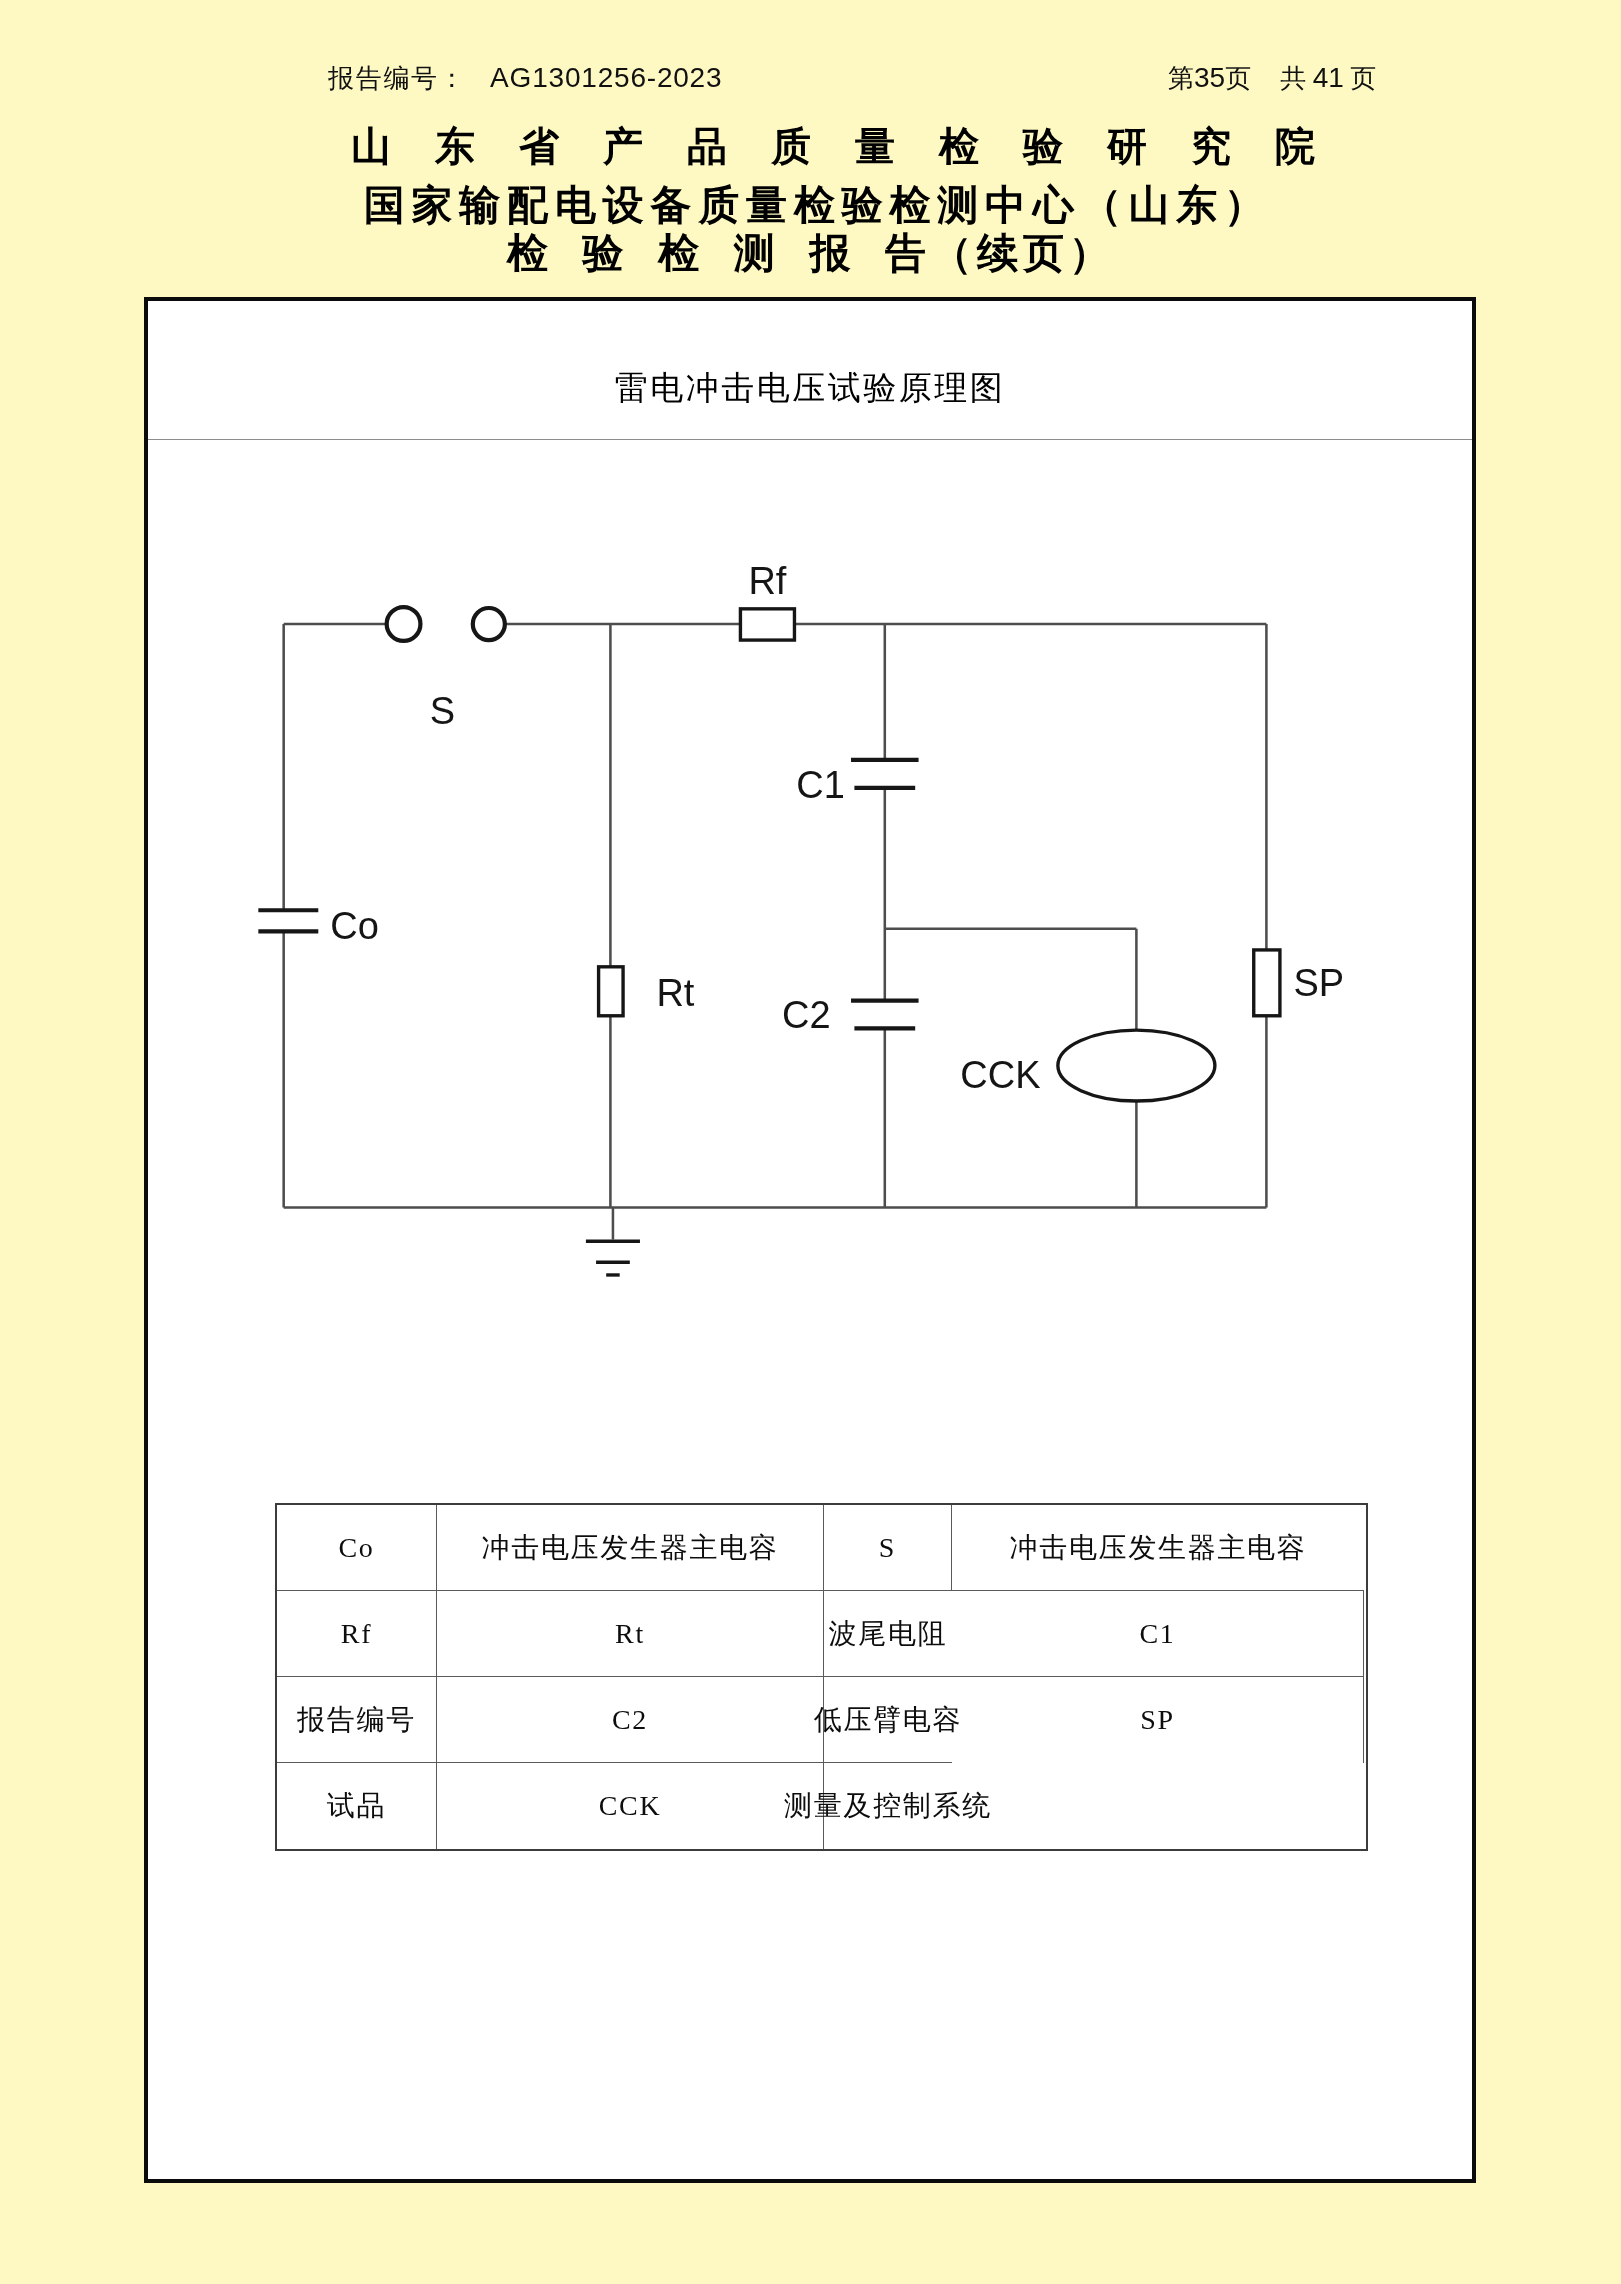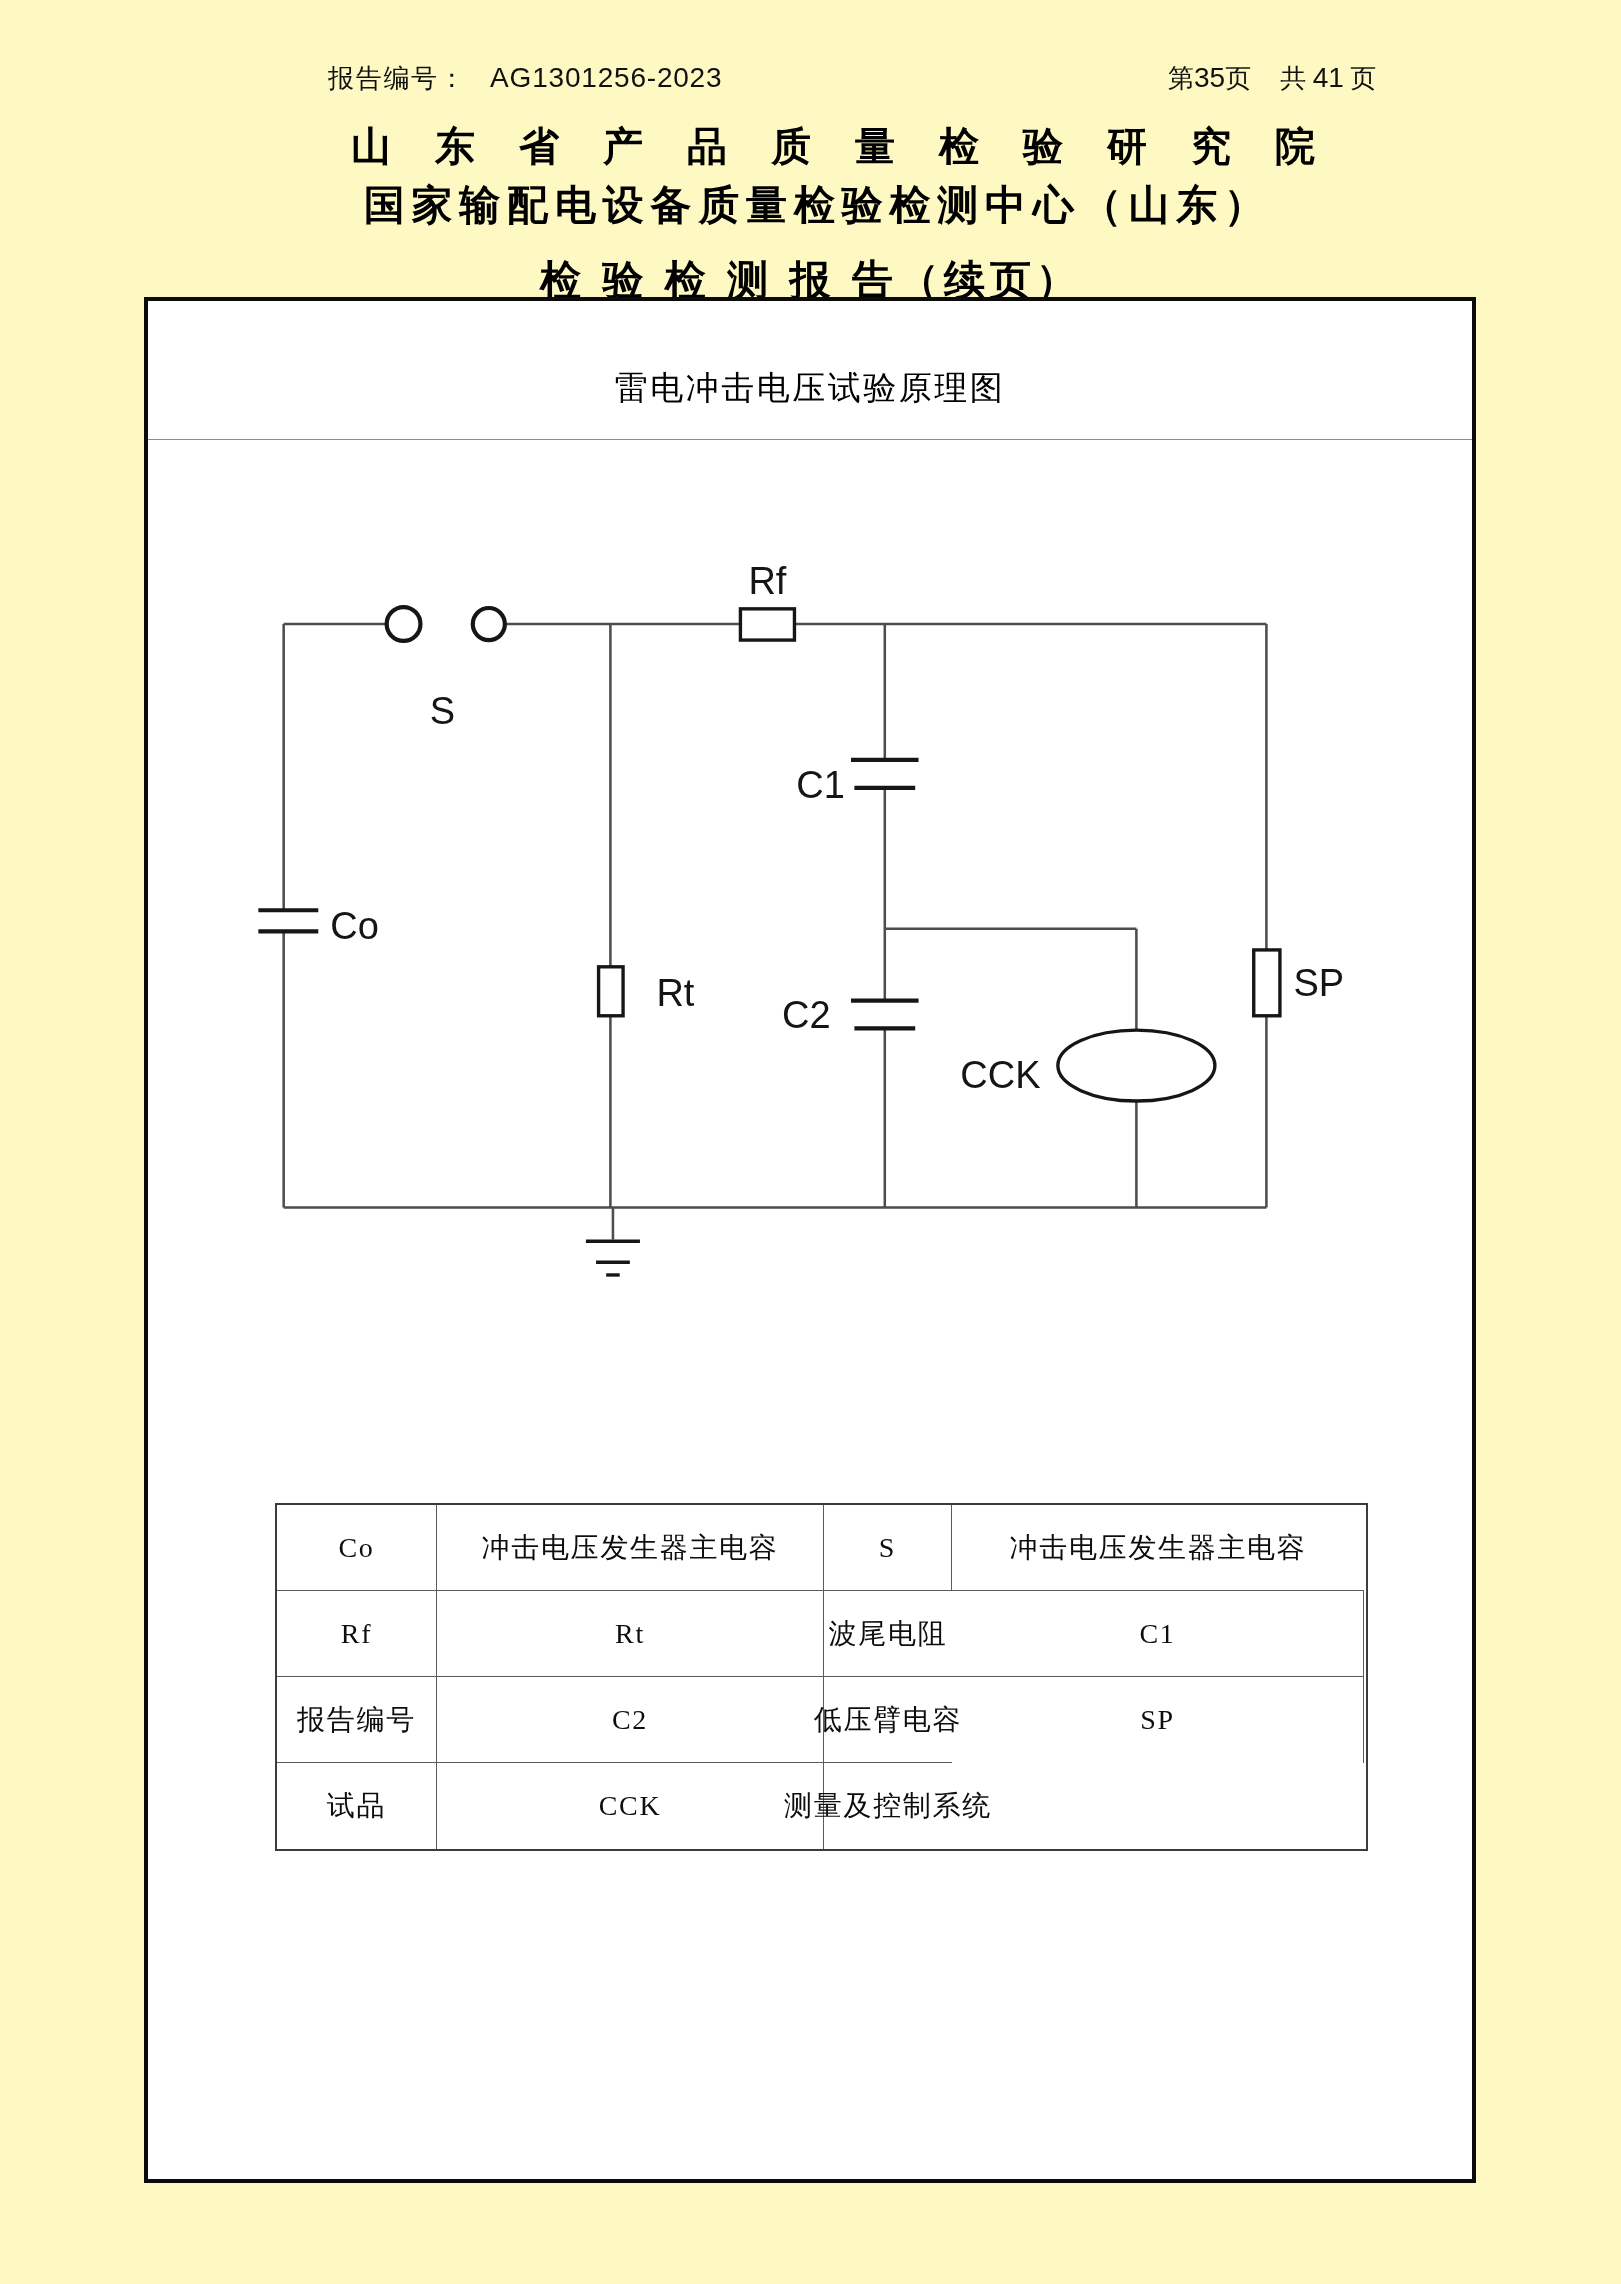--- a/index.html
+++ b/index.html
@@ -6,24 +6,24 @@
   .page{position:relative;width:1621px;height:2284px;background:#fef9c3;overflow:hidden;
         font-family:"Liberation Serif","DejaVu Serif",serif;color:#111;}
   
   .hdr-left{position:absolute;left:328px;top:61px;font-size:26px;letter-spacing:1.7px;white-space:nowrap;}
   .hdr-left .num{font-family:"Liberation Sans","DejaVu Sans",sans-serif;font-size:28px;letter-spacing:0.8px;margin-left:23.6px;}
   .hdr-right{position:absolute;left:1168px;top:61px;font-size:26px;white-space:nowrap;}
   .hdr-right .num{font-family:"Liberation Sans","DejaVu Sans",sans-serif;font-size:28px;}
   .hdr-right .gap{display:inline-block;width:29px;}
   
   .t-line{position:absolute;left:144px;width:1334px;text-align:center;
-          font-family:Liberation Sans, sans-serif;font-weight:900;color:#000;white-space:nowrap;}
+          font-family:Liberation Mono, monospace;font-weight:900;color:#000;white-space:nowrap;}
   .t1{top:119px;font-size:40px;letter-spacing:44px;padding-left:44px;}
   .t2{top:178px;font-size:41px;letter-spacing:6.8px;padding-left:6.8px;}
-  .t3{top:226px;font-size:41px;letter-spacing:5px;margin-top:27px;}
+  .t3{top:226px;font-size:41px;letter-spacing:5px;}
   
   .sheet{position:absolute;left:144px;top:297px;width:1332px;height:1886px;
          border:4.2px solid #0b0b0b;box-sizing:border-box;background:#fff;}
   .sheet-caption{height:102px;border-bottom:1.7px solid #8d8d8d;display:flex;align-items:center;justify-content:center;
                  font-size:33px;letter-spacing:2.5px;color:#000;margin-top:36px;}
   
   .circuit{position:absolute;left:0;top:0;width:1621px;height:2284px;}
   .circuit text{font-family:"Liberation Sans","DejaVu Sans",sans-serif;fill:#151515;}
   
   .legend{position:absolute;left:275px;top:1503px;width:1093px;height:348px;

